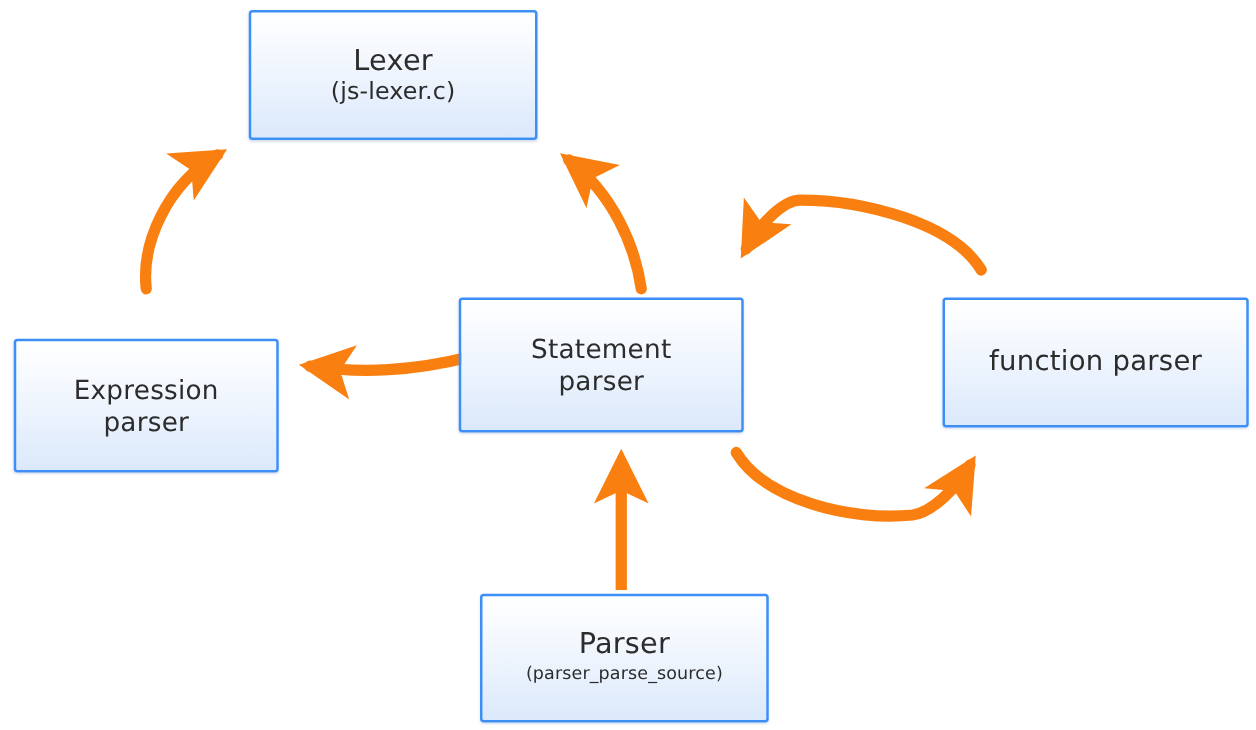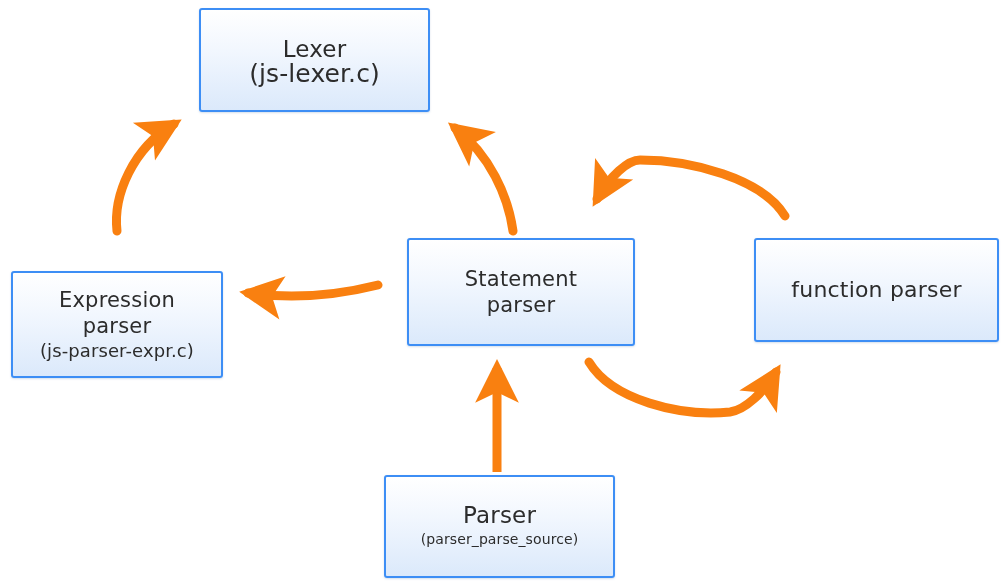--- a/index.html
+++ b/index.html
@@ -49,29 +49,29 @@
     color: #2c2c2c;
   }
   .node-sub {
     font-size: 18px;
     line-height: 23px;
     letter-spacing: 0.1px;
     color: #2c2c2c;
   }
   #node-lexer      { left: 199px; top: 8px;   width: 231px; height: 104px; }
   #node-expression { left: 11px;  top: 236px; width: 212px; height: 107px; margin-top: 35px; }
-  #node-statement  { left: 407px; top: 238px; width: 228px; height: 108px; }
+  #node-statement  { left: 367px; top: 238px; width: 228px; height: 108px; }
   #node-function   { left: 754px; top: 238px; width: 245px; height: 104px; text-align: center; }
   #node-parser     { left: 384px; top: 475px; width: 231px; height: 103px; }
   #node-function .node-title { font-size: 22px; }
   #node-function .node-sub   { font-size: 17px; }
   #node-parser .node-title   { font-size: 23px; }
   #node-parser .node-sub     { font-size: 14px; }
   #node-lexer .node-title    { font-size: 23px; }
-  #node-lexer .node-sub      { font-size: 25px; }
+  #node-lexer .node-sub      { font-size: 19px; }
 </style>
 </head>
 <body>
 
 <div id="diagram-root">
 
   <svg id="arrow-layer" viewBox="0 0 1005 584" width="1005" height="584" xmlns="http://www.w3.org/2000/svg">
     <defs>
       <marker id="ah" viewBox="0 0 12 12" refX="9.2" refY="6" markerWidth="5.4" markerHeight="5.4" orient="auto-start-reverse" markerUnits="strokeWidth">
         <path d="M 0.6 0.6 L 11.4 6 L 0.6 11.4 L 3.2 6 Z" fill="#f98010"></path>
@@ -92,21 +92,20 @@
   </svg>
 
   <div class="node" id="node-lexer">
     <div class="node-title">Lexer</div>
     <div class="node-sub">(js-lexer.c)</div>
   </div>
 
   <div class="node" id="node-expression">
     <div class="node-title">Expression
 parser</div>
-    <div class="node-sub">(js-parser-expr.c)</div>
   </div>
 
   <div class="node" id="node-statement">
     <div class="node-title">Statement
 parser</div>
   </div>
 
   <div class="node" id="node-function">
     <div class="node-title">function parser</div>
   </div>

